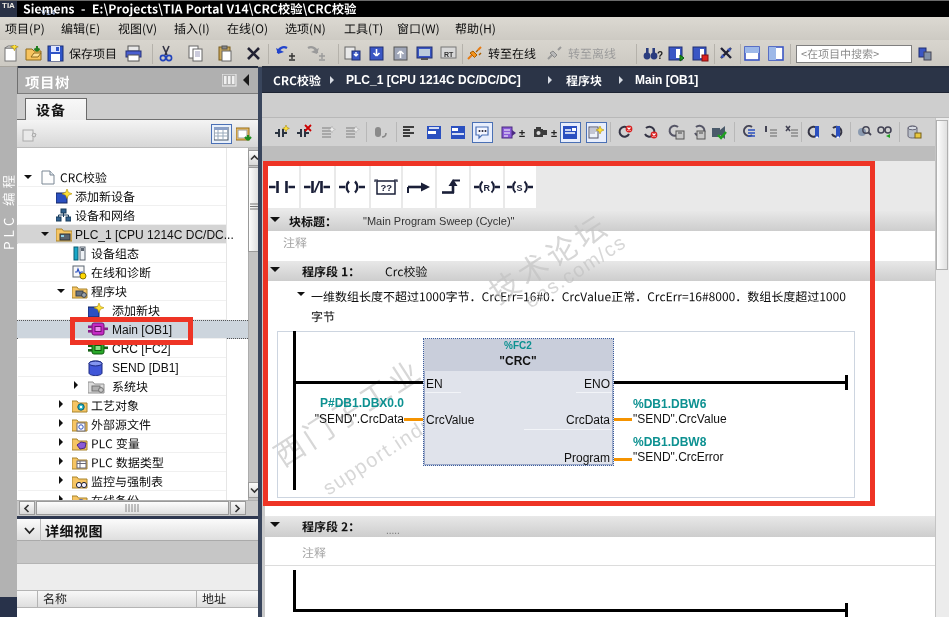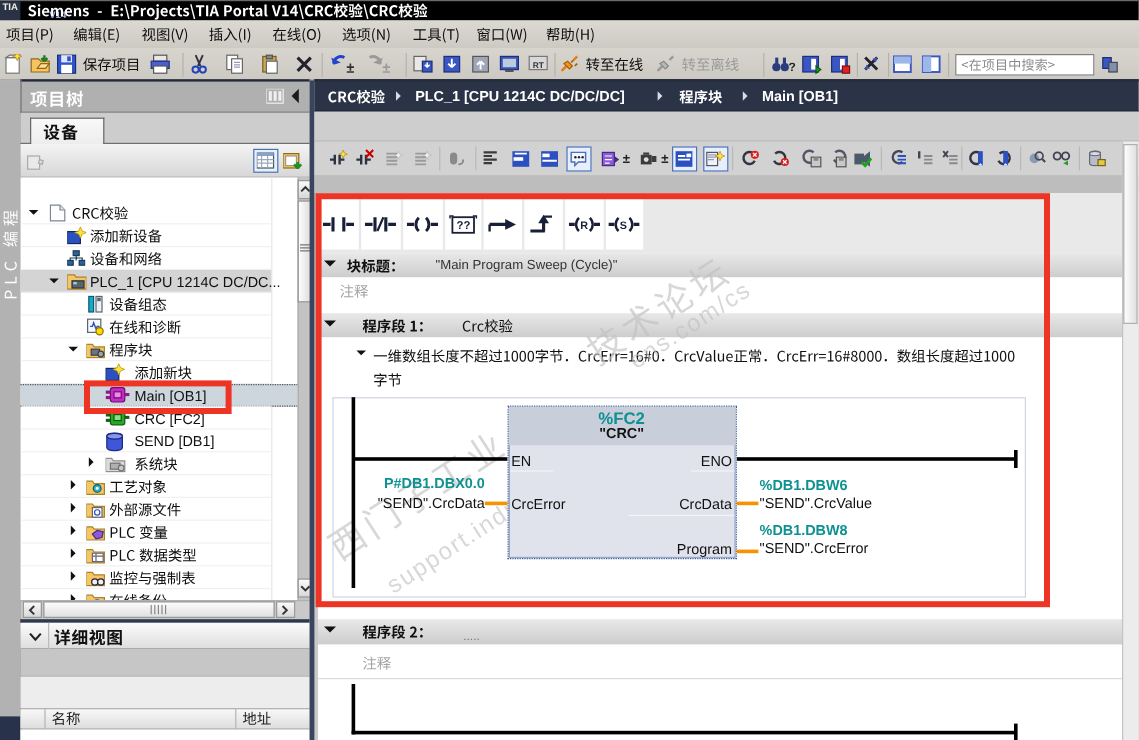--- a/index.html
+++ b/index.html
@@ -1019,27 +1019,27 @@
 <div style="position:absolute;left:530px;top:308px;transform:rotate(-33deg);transform-origin:0 0;opacity:.62;">
     <div style="position:absolute;left:0px;top:-16px;font-size:20px;font-weight:normal;color:#c0c0c0;white-space:pre;line-height:1;letter-spacing:1.5px">ens.com/cs</div>
   </div>
 <div style="position:absolute;left:277px;top:331px;width:578px;height:167px;border:1px solid #cdd5e0"></div>
 <div style="position:absolute;left:293px;top:331px;width:3px;height:159px;background:#000;"></div>
 <div style="position:absolute;left:295px;top:381px;width:128px;height:3px;background:#000;"></div>
 <div style="position:absolute;left:614px;top:381px;width:232px;height:3px;background:#000;"></div>
 <div style="position:absolute;left:845px;top:375px;width:3px;height:15px;background:#000;"></div>
 <div style="position:absolute;left:423px;top:338px;width:191px;height:128px;background:#e0e3eb;border:1px dotted #3a5c9e;outline:1px solid #9aa8c8;outline-offset:-2px"></div>
 <div style="position:absolute;left:424px;top:339px;width:189px;height:32px;background:#c9cedb;"></div>
-<div style="position:absolute;left:518px;top:341px;font-size:14px;font-weight:bold;color:#0d9191;white-space:pre;line-height:1;transform:translateX(-50%)">%FC2</div>
+<div style="position:absolute;left:518px;top:341px;font-size:10px;font-weight:bold;color:#0d9191;white-space:pre;line-height:1;transform:translateX(-50%)">%FC2</div>
 <div style="position:absolute;left:518px;top:355px;font-size:12px;font-weight:bold;color:#111;white-space:pre;line-height:1;transform:translateX(-50%)">"CRC"</div>
 <div style="position:absolute;left:426px;top:378px;font-size:12px;font-weight:normal;color:#111;white-space:pre;line-height:1;">EN</div>
 <div style="position:absolute;left:425px;top:392px;width:36px;height:1px;background:#f2f4f8;"></div>
 <div style="position:absolute;left:610px;top:378px;font-size:12px;font-weight:normal;color:#111;white-space:pre;line-height:1;transform:translateX(-100%)">ENO</div>
 <div style="position:absolute;left:576px;top:392px;width:36px;height:1px;background:#f2f4f8;"></div>
-<div style="position:absolute;left:426px;top:414px;font-size:12px;font-weight:normal;color:#111;white-space:pre;line-height:1;">CrcError</div>
+<div style="position:absolute;left:426px;top:414px;font-size:12px;font-weight:normal;color:#111;white-space:pre;line-height:1;">CrcValue</div>
 <div style="position:absolute;left:610px;top:414px;font-size:12px;font-weight:normal;color:#111;white-space:pre;line-height:1;transform:translateX(-100%)">CrcData</div>
 <div style="position:absolute;left:524px;top:429px;width:88px;height:1px;background:#f2f4f8;"></div>
 <div style="position:absolute;left:610px;top:452px;font-size:12px;font-weight:normal;color:#111;white-space:pre;line-height:1;transform:translateX(-100%)">Program</div>
 <div style="position:absolute;left:404px;top:418px;width:19px;height:3px;background:#f59300;"></div>
 <div style="position:absolute;left:614px;top:418px;width:18px;height:3px;background:#f59300;"></div>
 <div style="position:absolute;left:614px;top:458px;width:18px;height:3px;background:#f59300;"></div>
 <div style="position:absolute;left:404px;top:397px;font-size:12px;font-weight:bold;color:#0d9191;white-space:pre;line-height:1;transform:translateX(-100%)">P#DB1.DBX0.0</div>
 <div style="position:absolute;left:404px;top:413px;font-size:12px;font-weight:normal;color:#111;white-space:pre;line-height:1;transform:translateX(-100%)">"SEND".CrcData</div>
 <div style="position:absolute;left:633px;top:398px;font-size:12px;font-weight:bold;color:#0d9191;white-space:pre;line-height:1;">%DB1.DBW6</div>
 <div style="position:absolute;left:633px;top:413px;font-size:12px;font-weight:normal;color:#111;white-space:pre;line-height:1;">"SEND".CrcValue</div>

